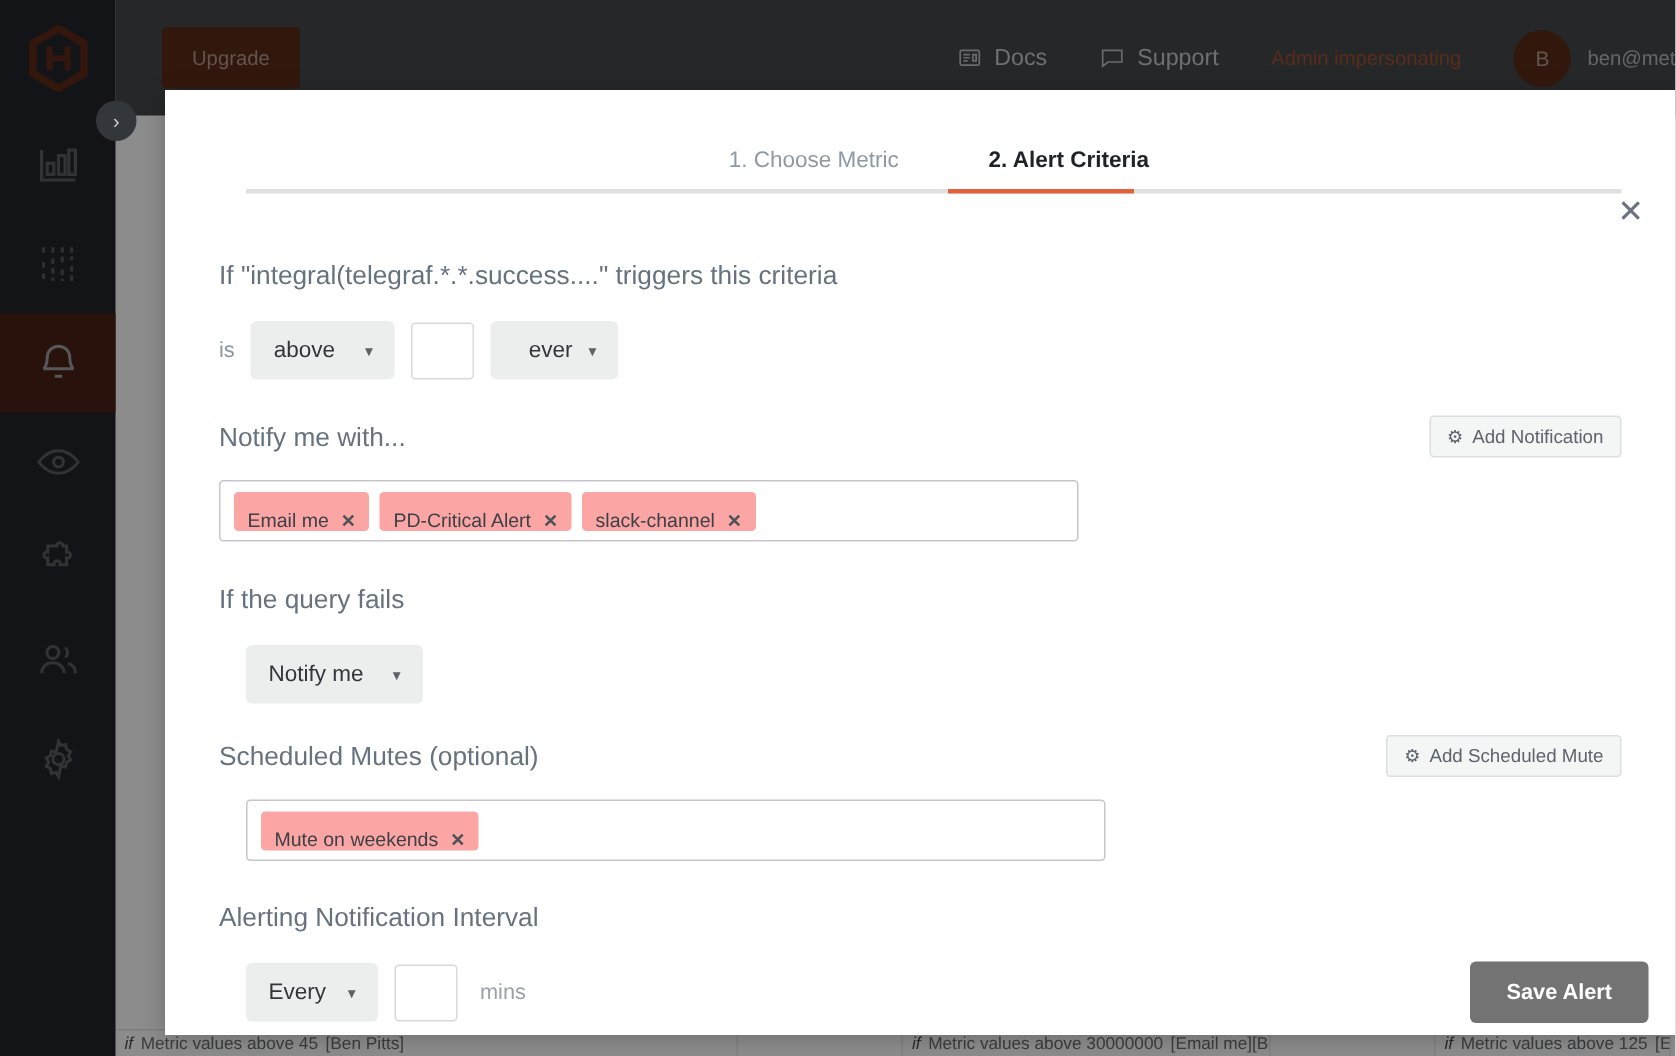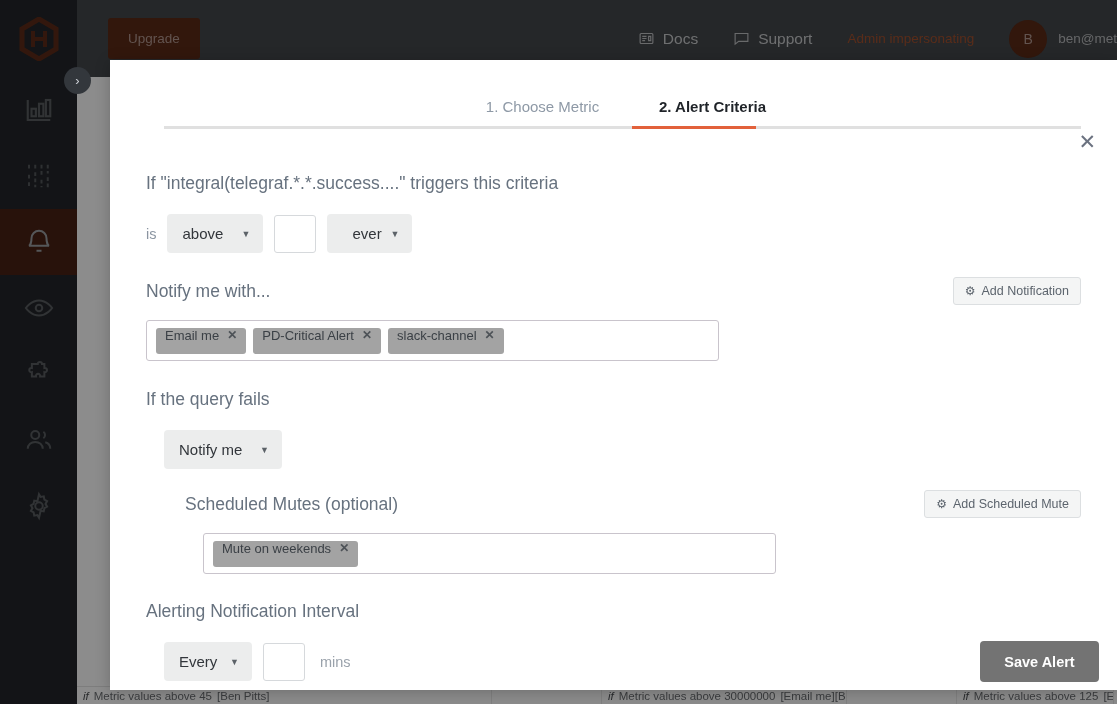--- a/index.html
+++ b/index.html
@@ -174,22 +174,22 @@
   .tagbox {
     margin-top: 18px; height: 41px;
     border: 1px solid #c9c4cc; border-radius: 3px;
     background: #fff;
     display: flex; align-items: center; gap: 7px;
     padding: 0 9px;
   }
   .tagbox-notify { width: 573px; }
   .tagbox-mute   { width: 573px; }
   .tag {
-    background: #a3a3a3; border-radius: 3px;
-    height: 26px; display: flex; align-items: flex-start; gap: 8px;
+    background: #fca5a5; border-radius: 3px;
+    height: 26px; display: flex; align-items: flex-end; gap: 8px;
     padding: 0 9px; font-size: 13px; color: #3b4046;
     cursor: default;
   }
   .tag .x { color: #4d5257; font-size: 12px; cursor: pointer; font-weight: bold; }
 
   .ghost-btn {
     position: absolute; right: 0;
     background: #f4f5f5; border: 1px solid #dcdfe1; border-radius: 3px;
     height: 28px; display: inline-flex; align-items: center; gap: 6px;
     padding: 0 11px; font-size: 12.5px; color: #5c646d; cursor: pointer;
@@ -382,21 +382,21 @@
       <div class="sec-block">
         <h2 class="sec">If the query fails</h2>
         <div class="row" style="margin-left:18px;">
           <div class="sel sel-fail">
             <span>Notify me</span>
             <span class="caret">▼</span>
           </div>
         </div>
       </div>
 
-      <div class="sec-block sec-head" style="margin-top:25px;margin-left:39px;">
+      <div class="sec-block sec-head" style="margin-top:25px;">
         <h2 class="sec">Scheduled Mutes (optional)</h2>
         <button class="ghost-btn" style="top:-4px;">
           <span class="gear">⚙</span>
           <span>Add Scheduled Mute</span>
         </button>
         <div class="tagbox tagbox-mute" style="margin-left:18px;">
           <span class="tag">
             <span>Mute on weekends</span>
             <span class="x">✕</span>
           </span>

